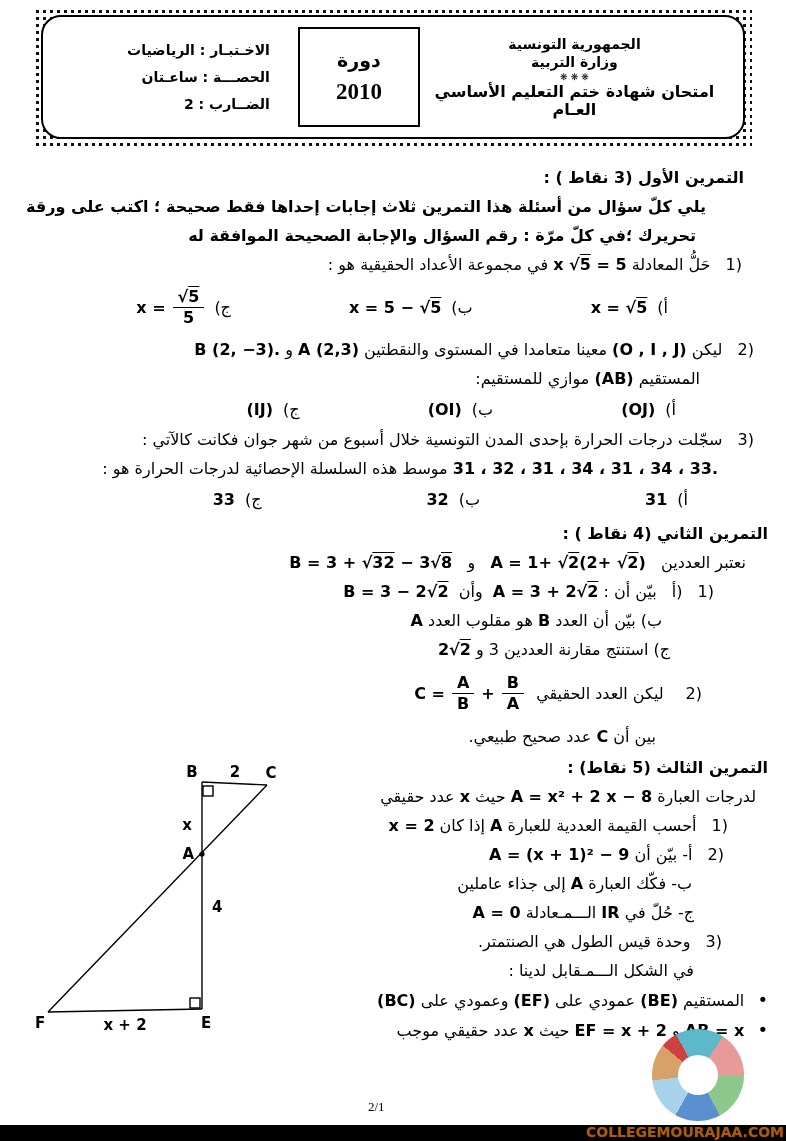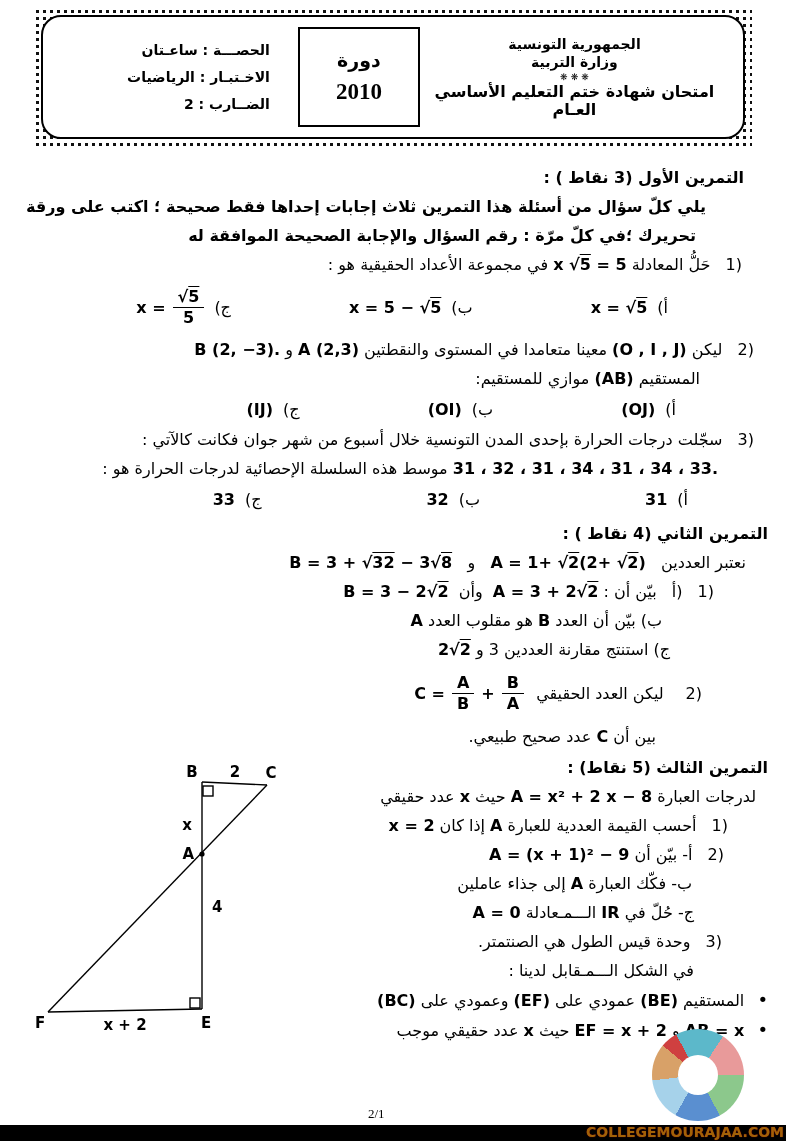--- a/index.html
+++ b/index.html
@@ -38,21 +38,21 @@
   .fn{border-bottom:1.5px solid #000;padding:0 5px;}
   .fd{padding:0 5px;}
   .bullet{font-size:18px;line-height:29px;padding-left:8px;}
 
   
   .fig{position:absolute;left:30px;top:762px;width:262px;height:282px;}
   .fig line, .fig rect{stroke:#000;stroke-width:1.4;fill:none;}
   .fig text{font-family:"DejaVu Sans",sans-serif;font-weight:bold;font-size:15px;fill:#000;}
 
   
-  .pagenum{position:absolute;left:368px;bottom:19px;font-family:"Liberation Serif",serif;
+  .pagenum{position:absolute;left:368px;bottom:26px;font-family:"Liberation Serif",serif;
       font-size:13px;}
   .bottombar{position:absolute;left:0;bottom:0;width:100%;height:16px;background:#000;}
   .logo{position:absolute;right:42px;bottom:20px;width:92px;height:92px;border-radius:50%;
       background:conic-gradient(from -50deg,
         #cf4040 0% 6%, #5cb8ca 6% 23%, #e89a9a 23% 39%, #8cc88c 39% 56%,
         #5a8fd0 56% 72%, #a6d2ea 72% 87%, #d8a168 87% 100%);}
   .logo::after{content:"";position:absolute;left:26px;top:26px;width:40px;height:40px;
       border-radius:50%;background:#fff;}
   .sitetext{position:absolute;right:2px;bottom:1px;font-weight:bold;font-size:14px;
       color:#a16207;text-shadow:0 0 1px #a01010;letter-spacing:0px;
@@ -70,22 +70,22 @@
         <div>وزارة التربية</div>
         <div class="stars">❋ ❋ ❋</div>
         <div class="big">امتحان شهادة ختم التعليم الأساسي</div>
         <div class="big">العـام</div>
       </div>
       <div class="hdr-center">
         <div class="w">دورة</div>
         <div class="year">2010</div>
       </div>
       <div class="hdr-left">
+        <div>الاخـتبـار : الرياضيات</div>
         <div>الحصـــة : ساعـتان</div>
-        <div>الاخـتبـار : الرياضيات</div>
         <div>الضــارب : 2</div>
       </div>
     </div>
   </div>
 
   <div class="content">
 
     <div class="line bold" style="margin-right:24px">التمرين الأول (3 نقاط ) :</div>
     <div class="line bold" style="margin-right:62px">يلي كلّ سؤال من أسئلة هذا التمرين ثلاث إجابات إحداها فقط صحيحة ؛ اكتب على ورقة</div>
     <div class="line bold" style="margin-right:72px">تحريرك ؛في كلّ مرّة : رقم السؤال والإجابة الصحيحة الموافقة له</div>

